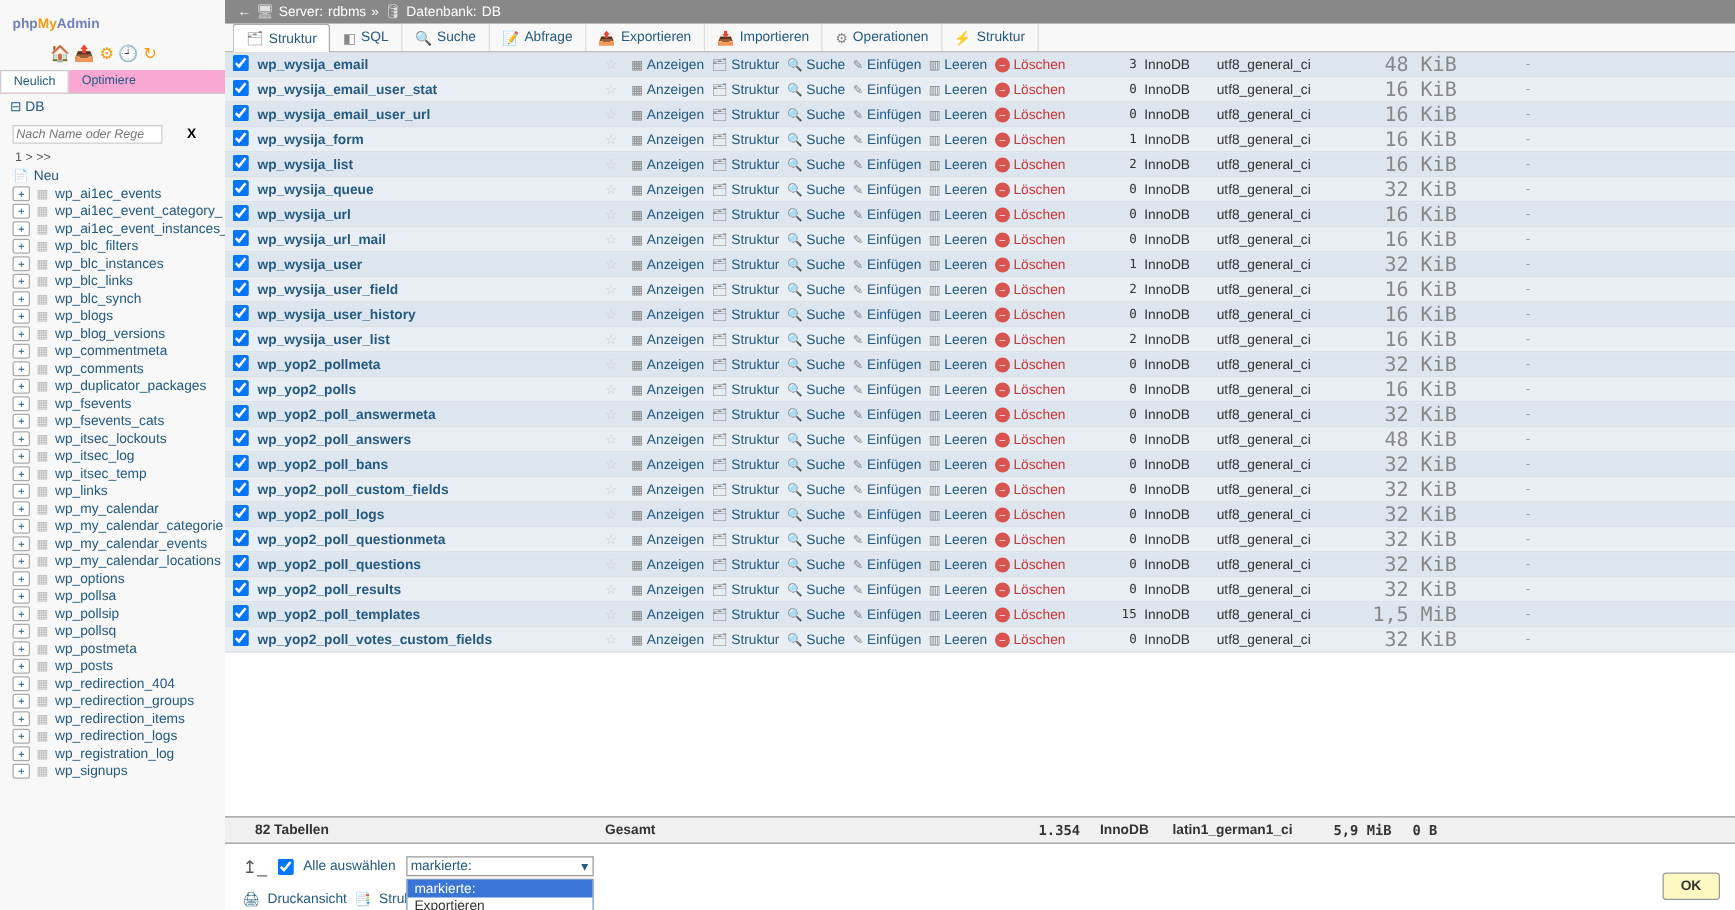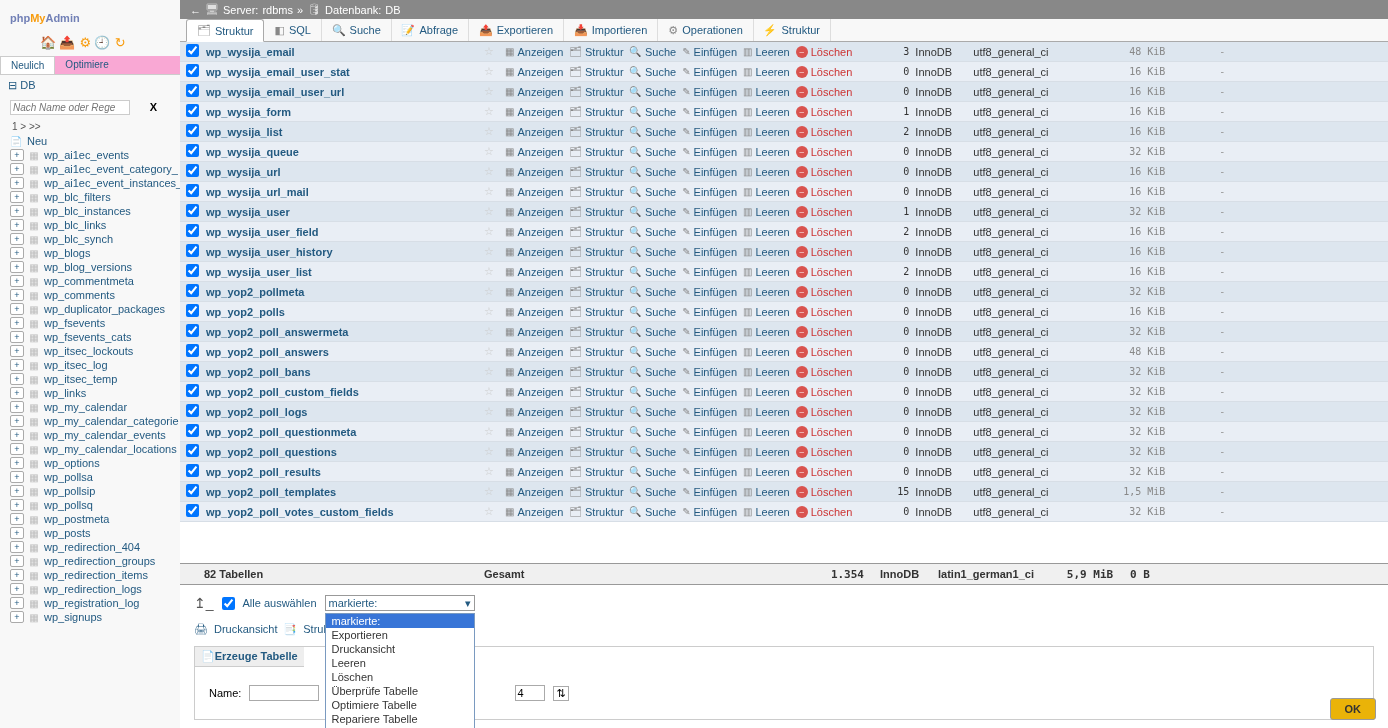--- a/index.html
+++ b/index.html
@@ -35,21 +35,21 @@
 .table-row.even{background:#e9eef5}
 .table-row .chk{width:24px;text-align:center}
 .table-row .name{flex:0 0 280px;color:#235a81;font-weight:bold;padding-left:2px}
 .table-row .star{width:18px;color:#ccc;cursor:pointer}
 .table-row .action{display:flex;align-items:center;gap:3px;color:#235a81;padding:0 3px;cursor:pointer}
 .table-row .action .ai{font-size:10px;color:#888}
 .table-row .action.danger{color:#c33}
 .table-row .rows{flex:0 0 60px;text-align:right;color:#333;font-family:monospace;font-size:10px;padding-right:6px}
 .table-row .engine{flex:0 0 58px;color:#333}
 .table-row .collation{flex:0 0 112px;color:#333}
-.table-row .size{flex:0 0 80px;text-align:right;color:#888;font-family:monospace;font-size:10px}
+.table-row .size{flex:0 0 80px;text-align:right;color:#888;font-family:monospace;font-size:16px}
 .table-row .overhead{flex:0 0 60px;text-align:right;color:#999;font-family:monospace;font-size:10px}
 .summary-row{display:flex;align-items:center;height:22px;background:#f0f0f0;border-top:1px solid #999;border-bottom:1px solid #999;font-weight:bold;color:#333}
 .summary-row .sum-left{flex:0 0 304px;padding-left:24px}
 .summary-row .sum-act{flex:0 0 336px}
 .summary-row .sum-rows{flex:0 0 60px;text-align:right;padding-right:16px;font-family:monospace}
 .summary-row .sum-eng{flex:0 0 58px}
 .summary-row .sum-coll{flex:0 0 112px}
 .summary-row .sum-size{flex:0 0 80px;text-align:center;font-family:monospace}
 .summary-row .sum-ov{flex:0 0 60px;font-family:monospace}
 .checkall{padding:10px 14px;display:flex;align-items:center;gap:8px;color:#235a81}
@@ -58,21 +58,21 @@
 .dropdown select,.dropdown-trigger{width:150px;border:1px solid #999;background:#fff;padding:1px 3px;font-size:11px}
 .dropdown-menu{position:absolute;top:18px;left:0;width:150px;background:#fff;border:1px solid #7a9ac0;z-index:100}
 .dropdown-menu div{padding:1px 6px;cursor:pointer;color:#333}
 .dropdown-menu div.highlighted{background:#3875d7;color:#fff}
 .printline{padding:2px 14px;color:#235a81;display:flex;gap:6px}
 .create-table{margin:8px 14px;border:1px solid #ccc}
 .create-table .legend-bar{background:#eee;border-bottom:1px solid #ccc;padding:3px 6px;display:inline-block}
 .create-table .legend-text{color:#235a81;font-weight:bold}
 .create-table .form-row{padding:18px 14px;display:flex;align-items:center;gap:8px}
 .create-table input[type=text]{border:1px solid #aaa;padding:1px;font-size:11px}
-.ok-btn{position:absolute;bottom:8px;right:12px;background:#eab308;border:1px solid #999;border-radius:3px;padding:4px 14px;font-weight:bold;color:#333;cursor:pointer}
+.ok-btn{position:absolute;bottom:8px;right:12px;background:#fef9c3;border:1px solid #999;border-radius:3px;padding:4px 14px;font-weight:bold;color:#333;cursor:pointer}
 .icon-red{display:inline-block;width:12px;height:12px;border-radius:50%;background:#d9534f;color:#fff;line-height:12px;text-align:center;font-size:8px}
 .icon-gray{color:#bbb}
 </style>
 </head>
 <body>
 
 <div class="viewport">
   <div class="sidebar">
     <div class="logo">
       <span class="php">php</span><span class="my">My</span><span class="admin">Admin</span>
@@ -732,26 +732,16 @@
       </div>
     </div>
 
     <div class="printline">
       <span>🖨</span>
       <span>Druckansicht</span>
       <span>📑</span>
       <span>Strukturverz</span>
     </div>
 
-    <div class="create-table">
-      <div class="legend-bar"><span>📄</span><span class="legend-text">Erzeuge Tabelle</span></div>
-      <div class="form-row">
-        <span>Name:</span>
-        <input type="text" style="width: 70px;">
-        <span style="width:180px"></span>
-        <input type="text" style="width: 30px; text-align: left;" value="4">
-        <span style="border:1px solid #aaa;padding:0 2px">⇅</span>
-      </div>
-    </div>
 
     <button class="ok-btn">OK</button>
   </div>
 </div>
 
 </body></html>

